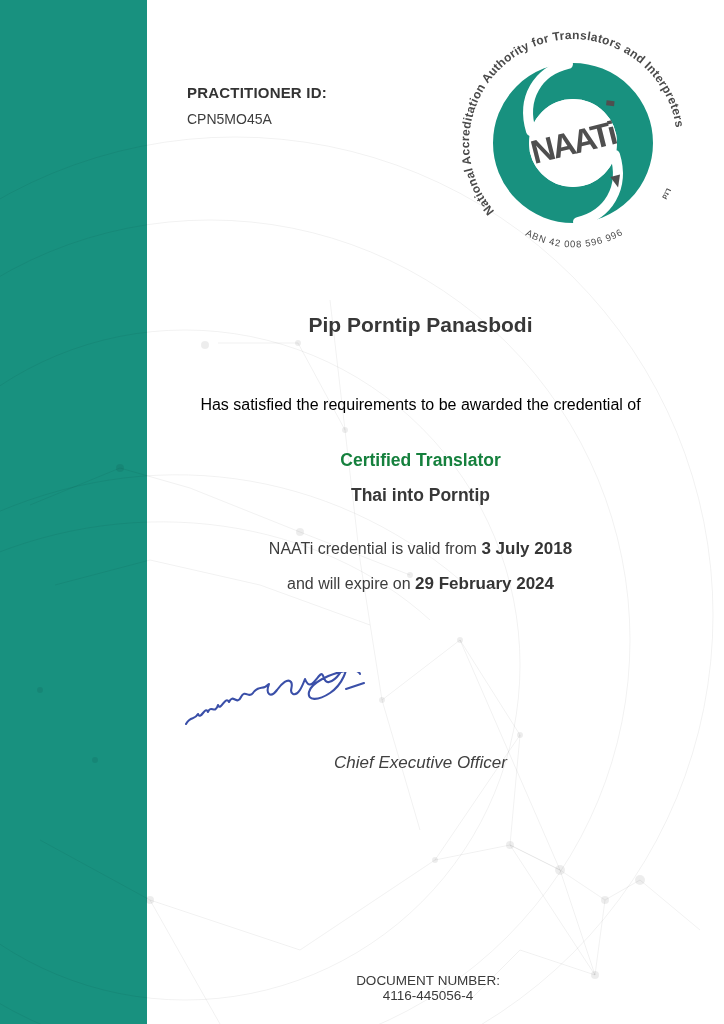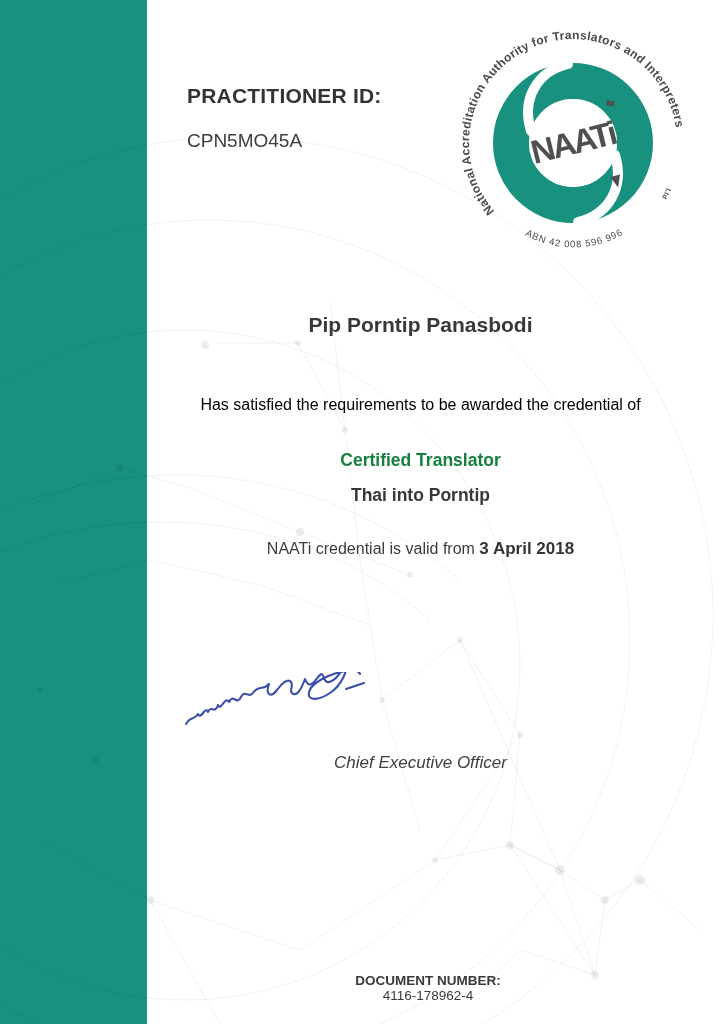--- a/index.html
+++ b/index.html
@@ -5,36 +5,36 @@
   html,body{margin:0;padding:0;}
   body{
     width:724px;height:1024px;position:relative;overflow:hidden;
     background:#ffffff;
     font-family:"Liberation Sans","DejaVu Sans",sans-serif;
     color:#3d3d3d;
   }
   .bg-pattern{position:absolute;left:0;top:0;width:724px;height:1024px;z-index:1;pointer-events:none;}
   .accent-bar{position:absolute;left:0;top:0;width:147px;height:1024px;background:#18917F;z-index:0;}
   .practitioner{position:absolute;left:187px;top:84px;z-index:3;}
-  .practitioner .label{font-weight:bold;font-size:21px;color:#333;letter-spacing:.2px;}
-  .practitioner .value{font-size:19px;color:#3d3d3d;margin-top:22px;}
+  .practitioner .label{font-weight:bold;font-size:15px;color:#333;letter-spacing:.2px;}
+  .practitioner .value{font-size:14px;color:#3d3d3d;margin-top:10px;}
   .logo{position:absolute;left:443px;top:13px;width:260px;height:260px;z-index:3;}
   .content{position:absolute;left:147px;top:0;width:577px;height:1024px;z-index:3;box-sizing:border-box;}
   .content .line{position:absolute;left:0;right:30px;text-align:center;white-space:pre-wrap;}
   .recipient-name{top:313px;font-size:21px;font-weight:bold;color:#383838;}
   .statement{top:396px;font-size:16px;color:#000000;}
   .credential-title{top:450px;font-size:17.5px;font-weight:bold;color:#15803d;}
   .credential-language{top:485px;font-size:17.5px;font-weight:bold;color:#383838;}
   .valid-line{top:539px;font-size:16px;}
   .expire-line{top:574px;font-size:16px;}
   .valid-line b,.expire-line b{font-size:17px;color:#353535;}
   .sig-svg{position:absolute;left:150px;top:672px;width:250px;height:80px;z-index:3;}
   .ceo-title{top:753px;font-size:17px;font-style:italic;color:#404040;}
   .doc-number{top:958px;font-size:13.5px;color:#3a3a3a;}
-  .doc-number .label{font-weight:bold;}
+  .doc-number .label{font-weight:normal;}
   svg text{user-select:none;}
 </style>
 </head>
 <body>
 
 <div class="accent-bar"></div>
 
 <svg class="bg-pattern" viewBox="0 0 724 1024" xmlns="http://www.w3.org/2000/svg">
   <g stroke="#000000" stroke-opacity="0.055" fill="none" stroke-width="1">
     <circle cx="210" cy="640" r="420"></circle>
@@ -109,25 +109,26 @@
   <text font-family="'Liberation Sans','DejaVu Sans',sans-serif" font-size="9.5" fill="#4A4A4A" letter-spacing="0.8">
     <textPath href="#arcBottom" startOffset="0">ABN 42 008 596 996</textPath>
   </text>
 </svg>
 
 <div class="content">
   <div class="line recipient-name">Pip Porntip Panasbodi</div>
   <div class="line statement">Has satisfied the requirements to be awarded the credential of</div>
   <div class="line credential-title">Certified Translator</div>
   <div class="line credential-language">Thai into Porntip</div>
-  <div class="line valid-line"><span>NAATi credential is valid from </span><b>3 April 2018</b></div>
+  <div class="line valid-line"><span>NAATi credential is valid from </span><b>3 July 2018</b></div>
+  <div class="line expire-line"><span>and will expire on </span><b>29 February 2024</b></div>
   <div class="line ceo-title">Chief Executive Officer</div>
   <div class="line doc-number">
     <span class="label">DOCUMENT NUMBER:</span>
-    <span>4116-178962-4</span>
+    <span>4116-445056-4</span>
   </div>
 </div>
 
 <svg class="sig-svg" viewBox="0 0 250 80" xmlns="http://www.w3.org/2000/svg">
   <g fill="none" stroke="#3A4FA8" stroke-width="2.1" stroke-linecap="round" stroke-linejoin="round">
     <path d="M 36,52
              c 5,-9 8,-3 12,-10 c 3,7 7,-9 10,-2 c 3,-8 7,3 10,-7
              c 3,7 7,-10 11,-3 c 4,-9 8,4 12,-5 c 4,-8 8,2 12,-4
              c 6,-9 10,-2 16,-9
              c -4,11 2,14 8,6 c 5,-7 11,-12 14,-8 c 3,4 -3,10 2,12

